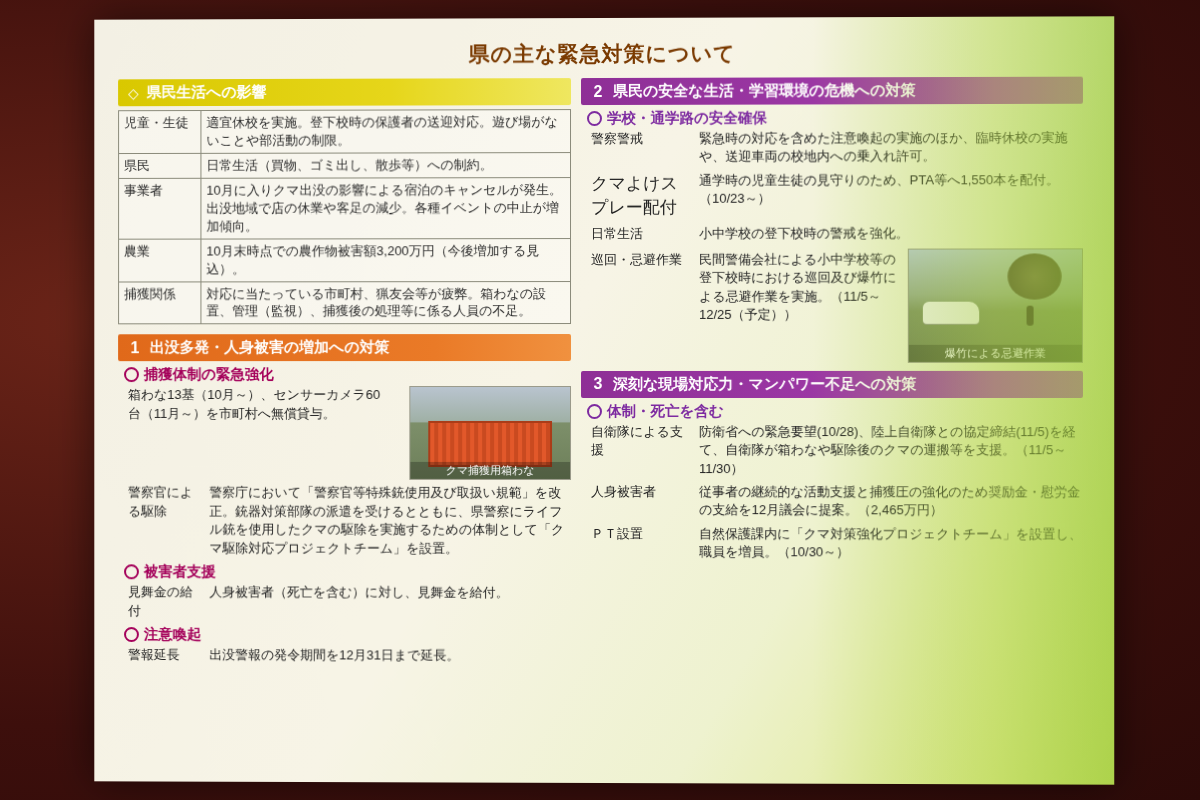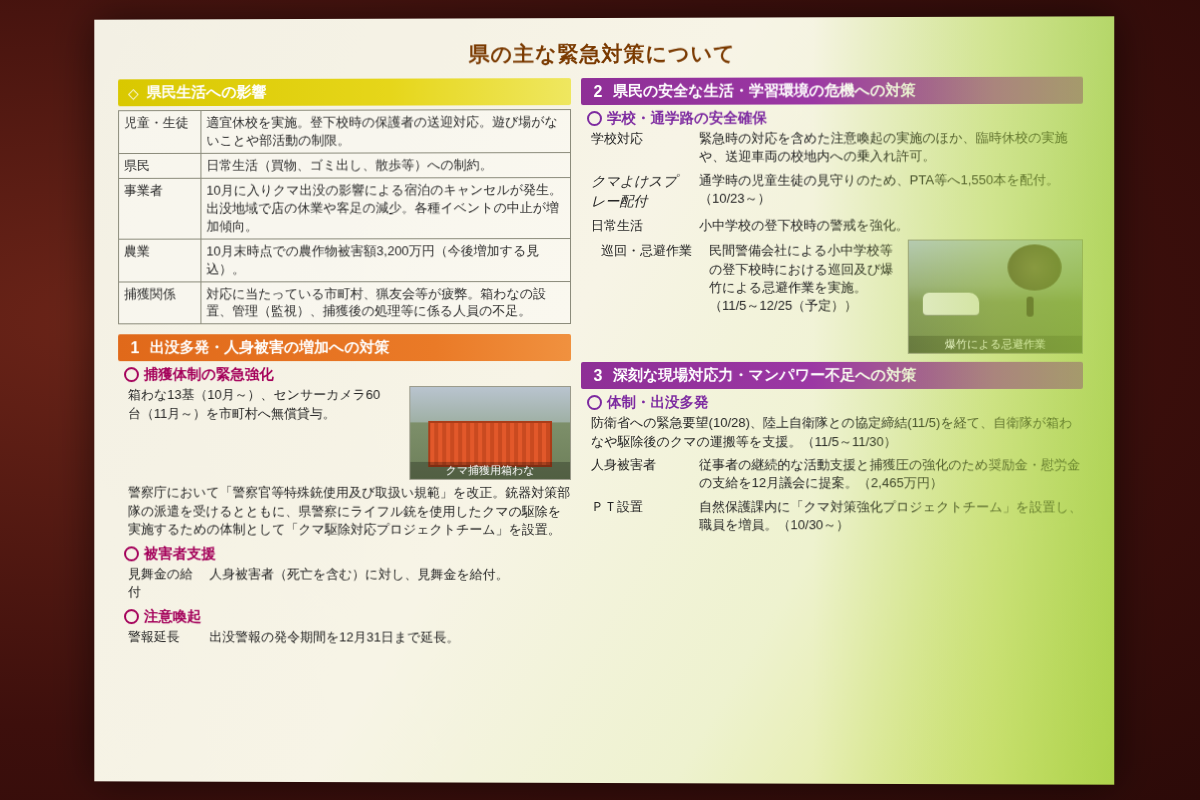--- a/index.html
+++ b/index.html
@@ -85,21 +85,21 @@
     display:inline-block;width:11px;height:11px;border:2px solid #a4005a;border-radius:50%;
   }
   .subhead.purple{color:#7d2aa0;}
 
   
   .drow{display:flex;gap:8px;margin:2px 0 5px 10px;font-size:13px;line-height:1.42;color:#232323;}
   .drow .dt{width:92px;flex:0 0 92px;}
   .drow .dd{flex:1;}
   .drow .dt.narrow{width:74px;flex:0 0 74px;}
   .drow .dt.wide{width:100px;flex:0 0 100px;}
-  .small{font-size:14px;font-style:italic;}
+  .small{font-size:17px;}
 
   
   .photo{
     position:relative;overflow:hidden;border:1px solid #9a9a8a;
   }
   .photo .cap{
     position:absolute;left:0;bottom:0;right:0;
     font-size:11px;color:#fff;background:rgba(0,0,0,.25);
     padding:1px 3px;text-align:center;
   }
@@ -192,20 +192,21 @@
             <div class="box"></div>
             <div class="cap">クマ捕獲用箱わな</div>
           </div>
 
           <div class="drow">
             <div class="dd">箱わな13基（10月～）、センサーカメラ60台（11月～）を市町村へ無償貸与。</div>
           </div>
         </div>
 
         <div class="drow">
+          <div class="dt narrow">警察官による駆除</div>
           <div class="dd">警察庁において「警察官等特殊銃使用及び取扱い規範」を改正。銃器対策部隊の派遣を受けるとともに、県警察にライフル銃を使用したクマの駆除を実施するための体制として「クマ駆除対応プロジェクトチーム」を設置。</div>
         </div>
 
         <div class="subhead">
           <span class="ring"></span>
           <span>被害者支援</span>
         </div>
         <div class="drow">
           <div class="dt narrow">見舞金の給付</div>
           <div class="dd">人身被害者（死亡を含む）に対し、見舞金を給付。</div>
@@ -228,56 +229,57 @@
           <span class="num">2</span>
           <span>県民の安全な生活・学習環境の危機への対策</span>
         </div>
 
         <div class="subhead purple">
           <span class="ring" style="border-color:#7d2aa0"></span>
           <span>学校・通学路の安全確保</span>
         </div>
 
         <div class="drow">
-          <div class="dt wide">学校対応</div>
+          <div class="dt wide">警察警戒</div>
           <div class="dd">緊急時の対応を含めた注意喚起の実施のほか、臨時休校の実施や、送迎車両の校地内への乗入れ許可。</div>
         </div>
         <div class="drow">
           <div class="dt wide small">クマよけスプレー配付</div>
           <div class="dd">通学時の児童生徒の見守りのため、PTA等へ1,550本を配付。（10/23～）</div>
         </div>
         <div class="drow">
           <div class="dt wide">日常生活</div>
           <div class="dd">小中学校の登下校時の警戒を強化。</div>
         </div>
 
         <div class="right-flex">
-          <div class="drow" style="flex:1;margin-left:20px;">
+          <div class="drow" style="flex:1;margin-left:10px;">
             <div class="dt wide">巡回・忌避作業</div>
             <div class="dd">民間警備会社による小中学校等の登下校時における巡回及び爆竹による忌避作業を実施。（11/5～12/25（予定））</div>
           </div>
           <div class="photo photo-road">
             <div class="tree"></div>
             <div class="car"></div>
             <div class="person"></div>
             <div class="cap">爆竹による忌避作業</div>
           </div>
         </div>
 
         <div class="banner purple" style="margin-top:8px;">
           <span class="num">3</span>
           <span>深刻な現場対応力・マンパワー不足への対策</span>
         </div>
 
         <div class="subhead purple">
           <span class="ring" style="border-color:#7d2aa0"></span>
-          <span>体制・出没多発</span>
-        </div>
-
-        <div class="drow">
+          <span>体制・死亡を含む</span>
+        </div>
+
+        <div class="drow">
+          <div class="dt wide">自衛隊による支援</div>
           <div class="dd">防衛省への緊急要望(10/28)、陸上自衛隊との協定締結(11/5)を経て、自衛隊が箱わなや駆除後のクマの運搬等を支援。（11/5～11/30）</div>
         </div>
         <div class="drow">
           <div class="dt wide">人身被害者</div>
           <div class="dd">従事者の継続的な活動支援と捕獲圧の強化のため奨励金・慰労金の支給を12月議会に提案。（2,465万円）</div>
         </div>
         <div class="drow">
           <div class="dt wide">ＰＴ設置</div>
           <div class="dd">自然保護課内に「クマ対策強化プロジェクトチーム」を設置し、職員を増員。（10/30～）</div>
         </div>

